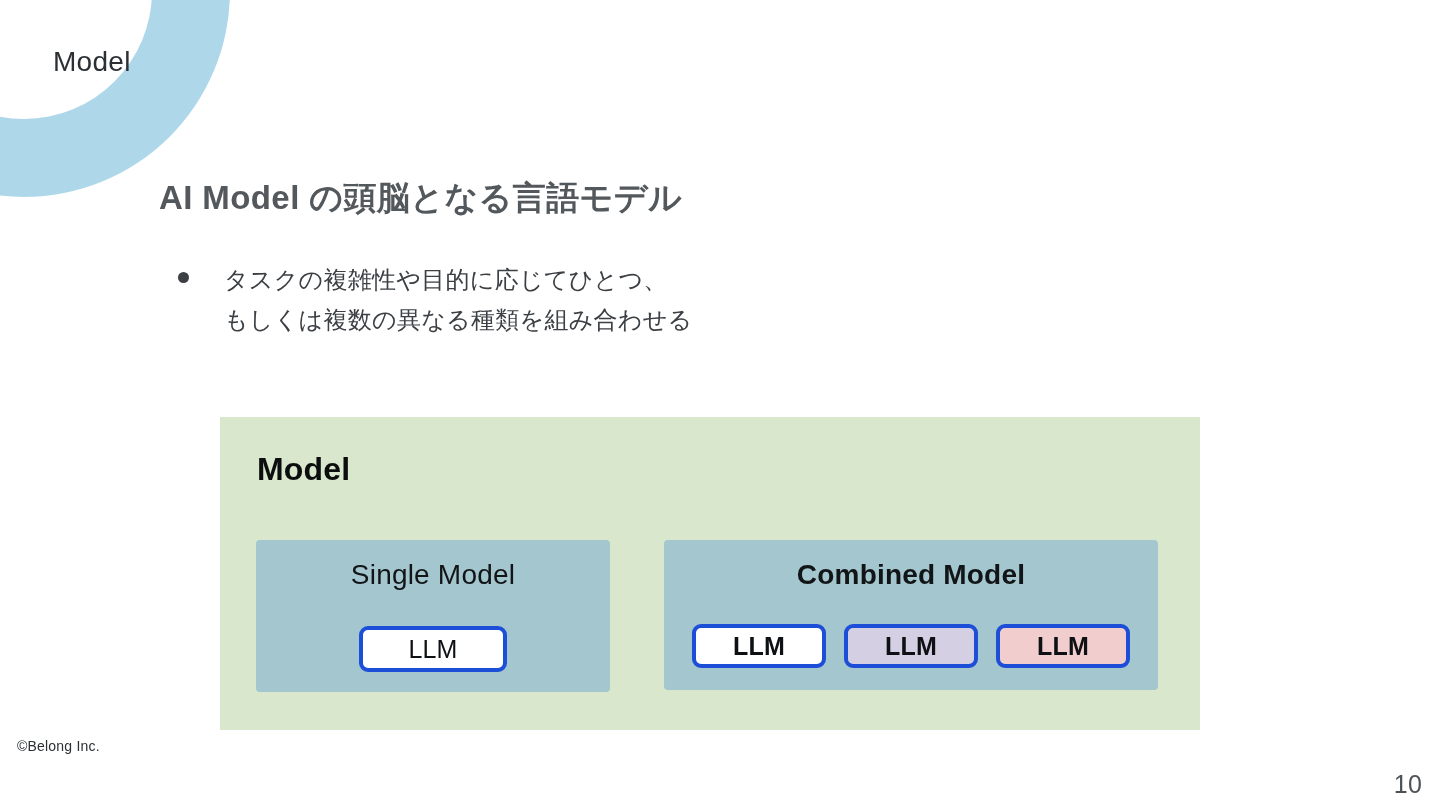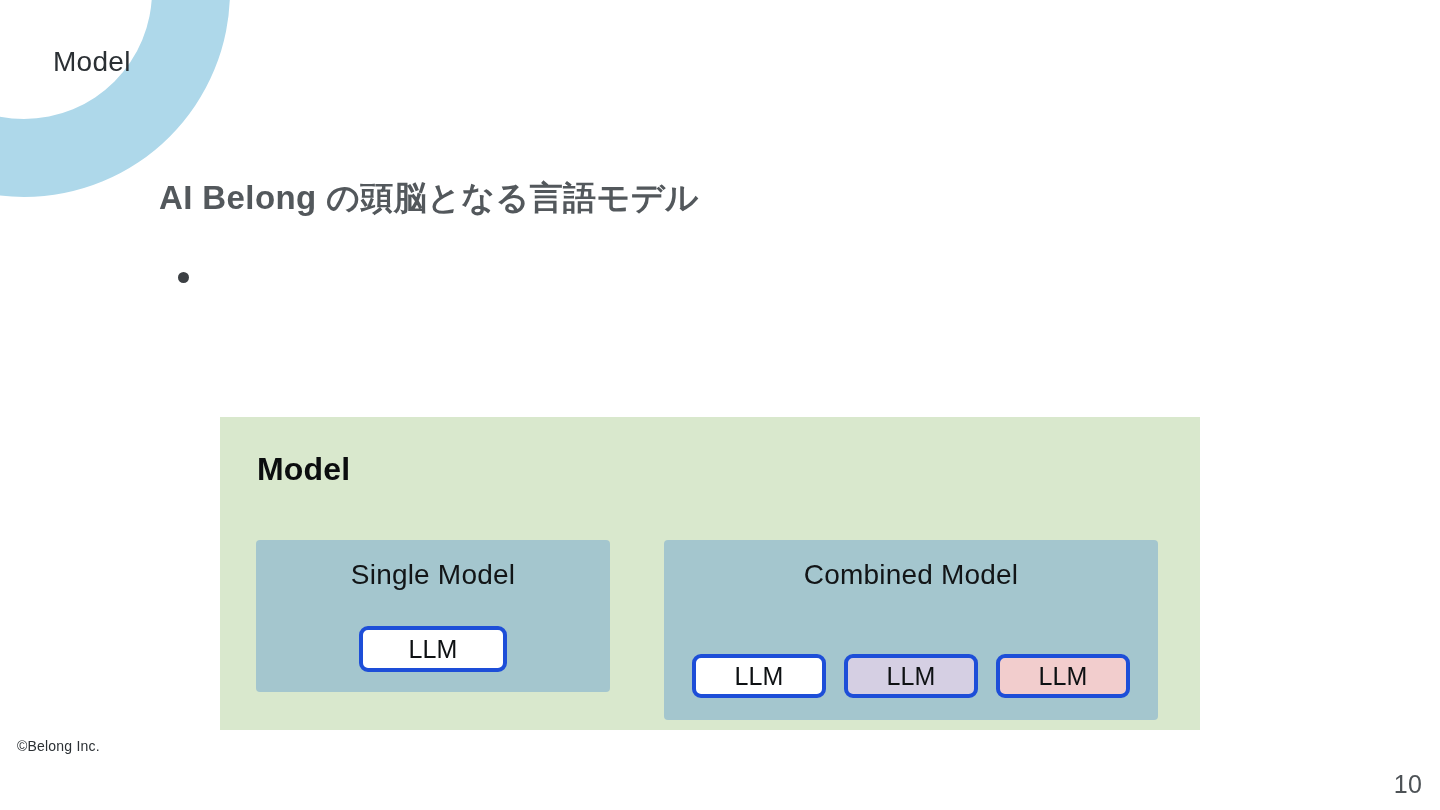--- a/index.html
+++ b/index.html
@@ -113,21 +113,22 @@
   #card-single {
     left: 36px;
     top: 123px;
     width: 354px;
     height: 152px;
   }
   #card-combined {
     left: 444px;
     top: 123px;
     width: 494px;
-    height: 180px;
+    height: 150px;
+    font-weight: bold;
   }
   .card-title {
     position: absolute;
     left: 0;
     right: 0;
     top: 21px;
     text-align: center;
     font-size: 28px;
     line-height: 1;
     color: #121517;
@@ -190,27 +191,29 @@
 <body>
 
 <div id="slide">
 
   <svg id="arc-decoration" viewBox="0 0 412 412" xmlns="http://www.w3.org/2000/svg">
     <path d="M 412 206 A 206 206 0 1 1 206 0 L 206 78 A 128 128 0 1 0 334 206 Z" fill="#aed8ea"></path>
   </svg>
 
   <div id="section-label">Model</div>
 
-  <h1 id="slide-title">AI Belong の頭脳となる言語モデル</h1>
+  <h1 id="slide-title">AI Model の頭脳となる言語モデル</h1>
 
   <div id="bullet-list">
     <div class="bullet-row">
       <span class="bullet-marker">
         <span class="bullet-dot"></span>
       </span>
+      <span class="bullet-text">タスクの複雑性や目的に応じてひとつ、
+もしくは複数の異なる種類を組み合わせる</span>
     </div>
   </div>
 
   <div id="diagram-panel">
 
     <div id="diagram-heading">Model</div>
 
     <div class="model-card" id="card-single">
       <div class="card-title">Single Model</div>
       <div class="llm-row">

